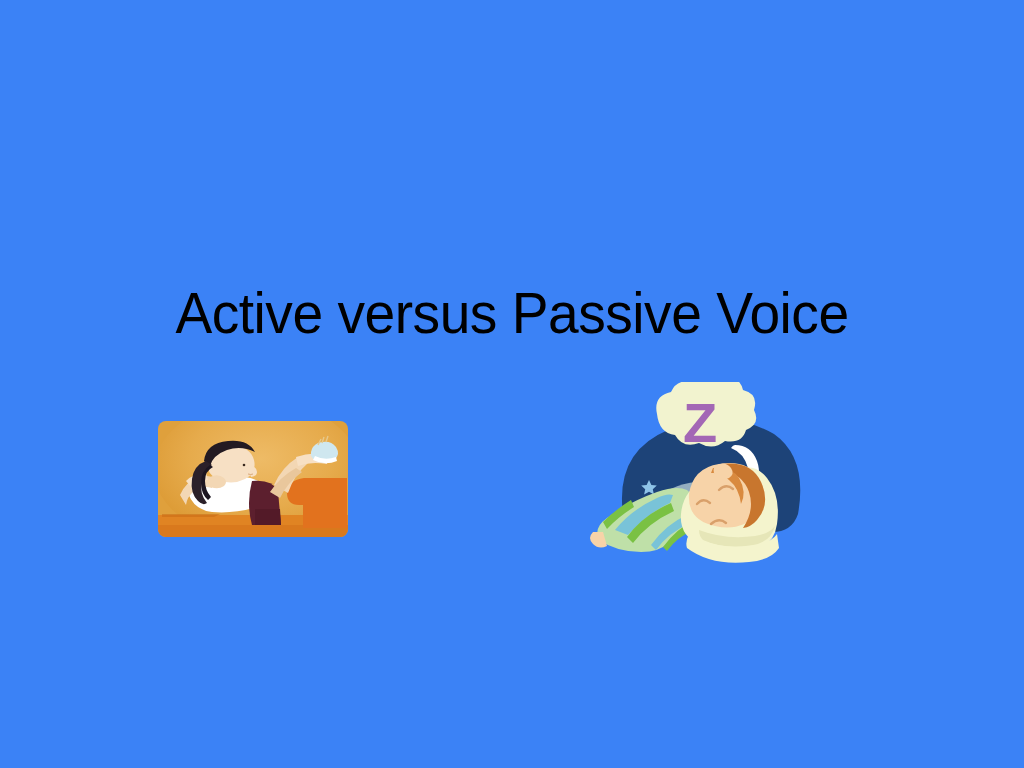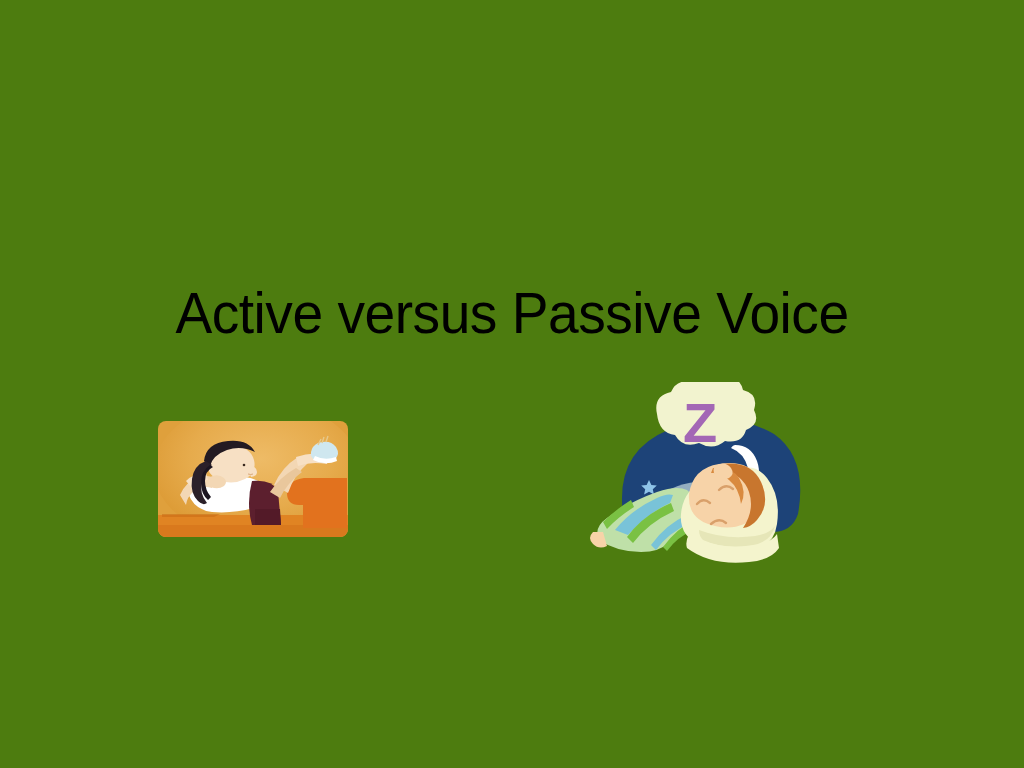--- a/index.html
+++ b/index.html
@@ -8,21 +8,21 @@
     padding: 0;
     background: #ffffff;
   }
   body {
     font-family: "Liberation Sans", sans-serif;
   }
   .slide {
     position: relative;
     width: 1024px;
     height: 768px;
-    background: #4d7c0f;
+    background: #3b82f6;
     overflow: hidden;
   }
 
   
   .slide-title {
     position: absolute;
     left: 0;
     top: 283px;
     width: 1024px;
     text-align: center;

